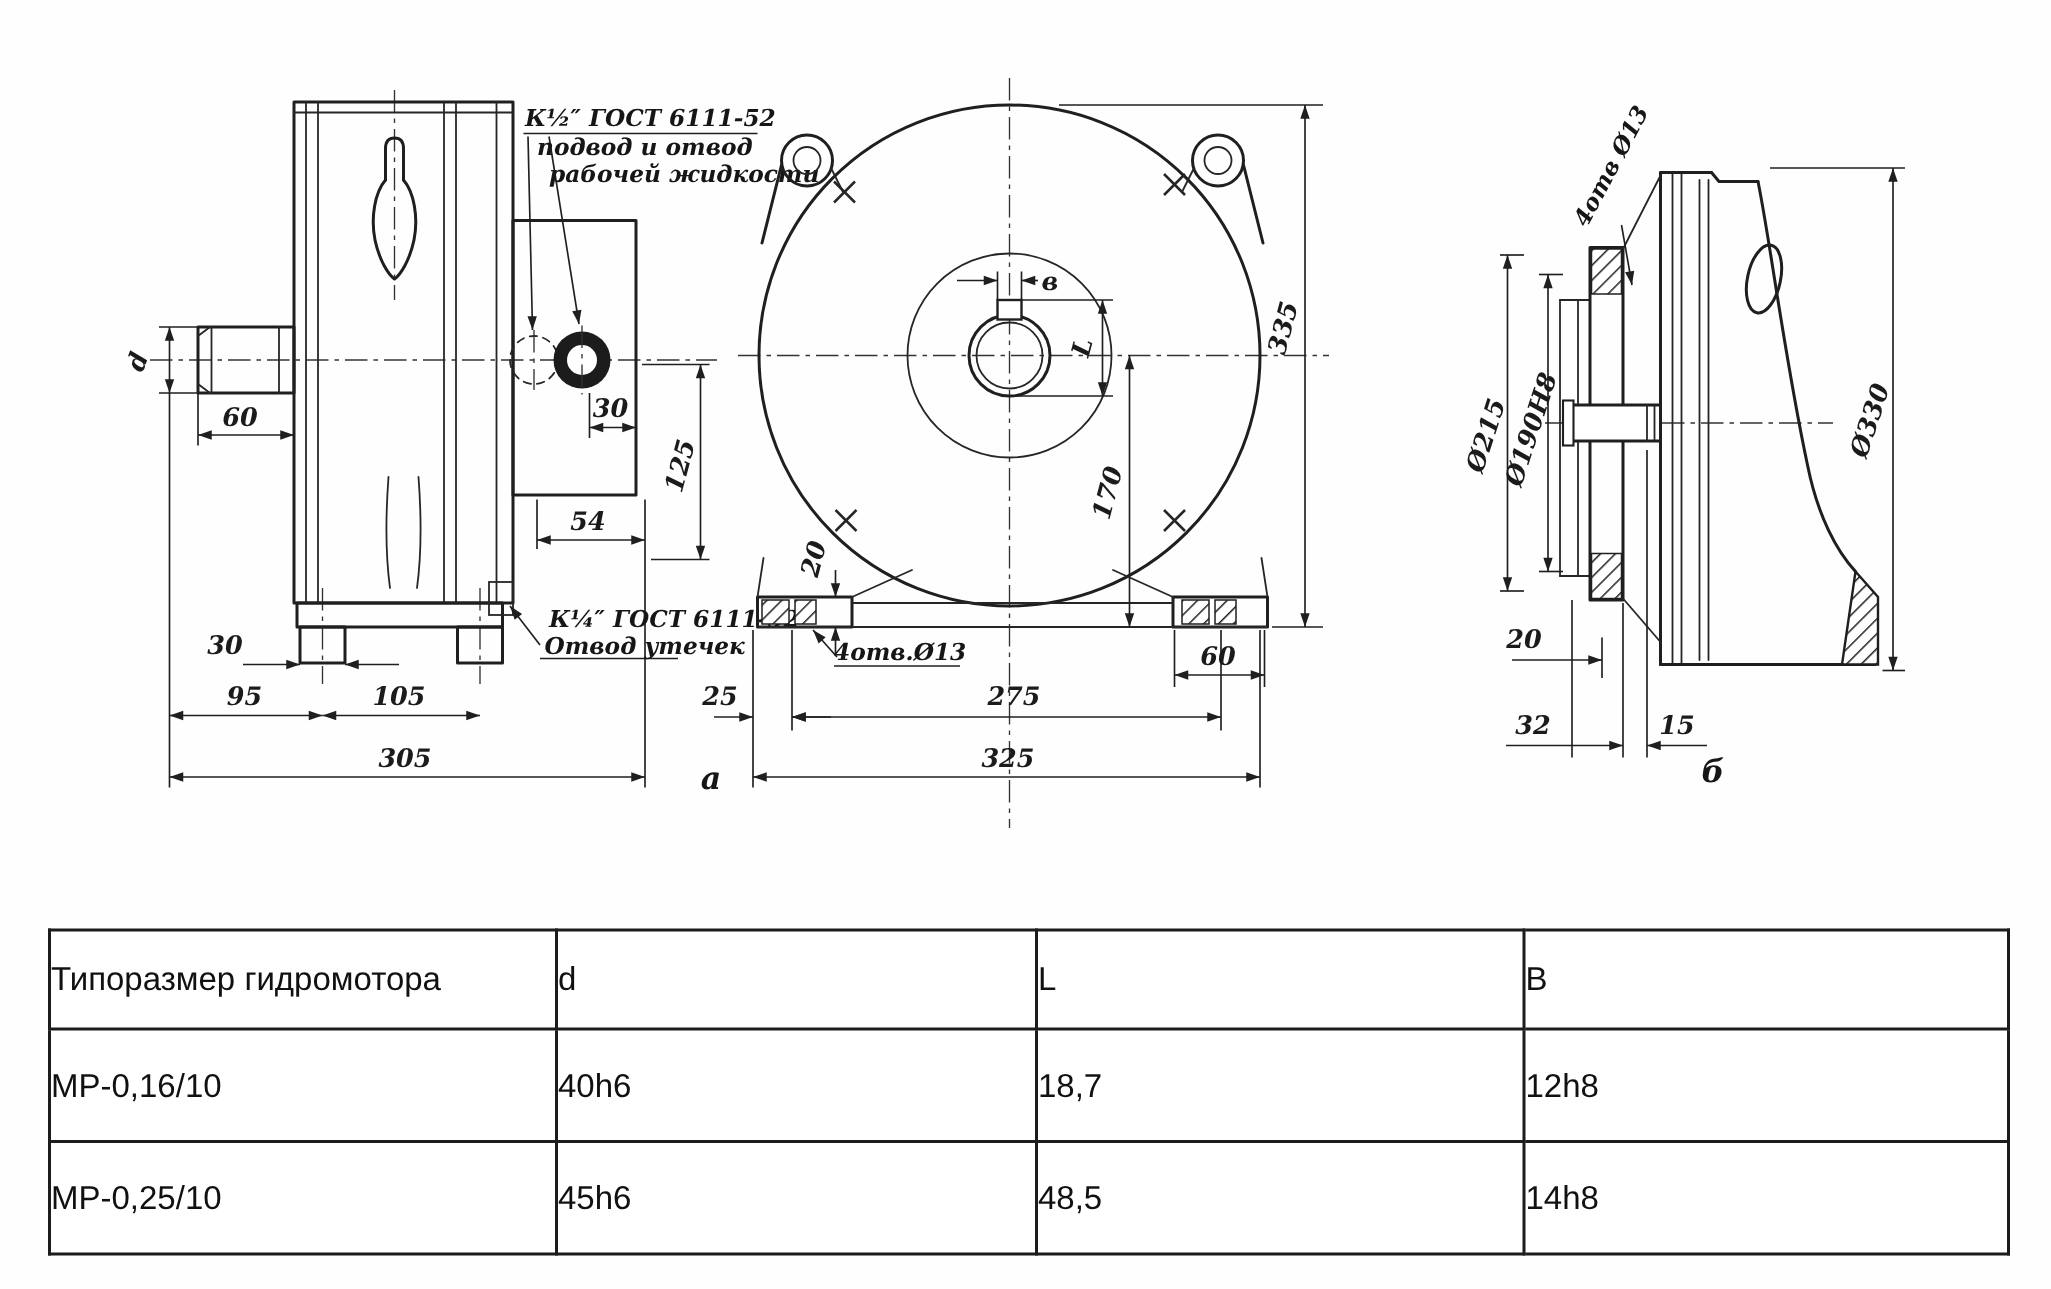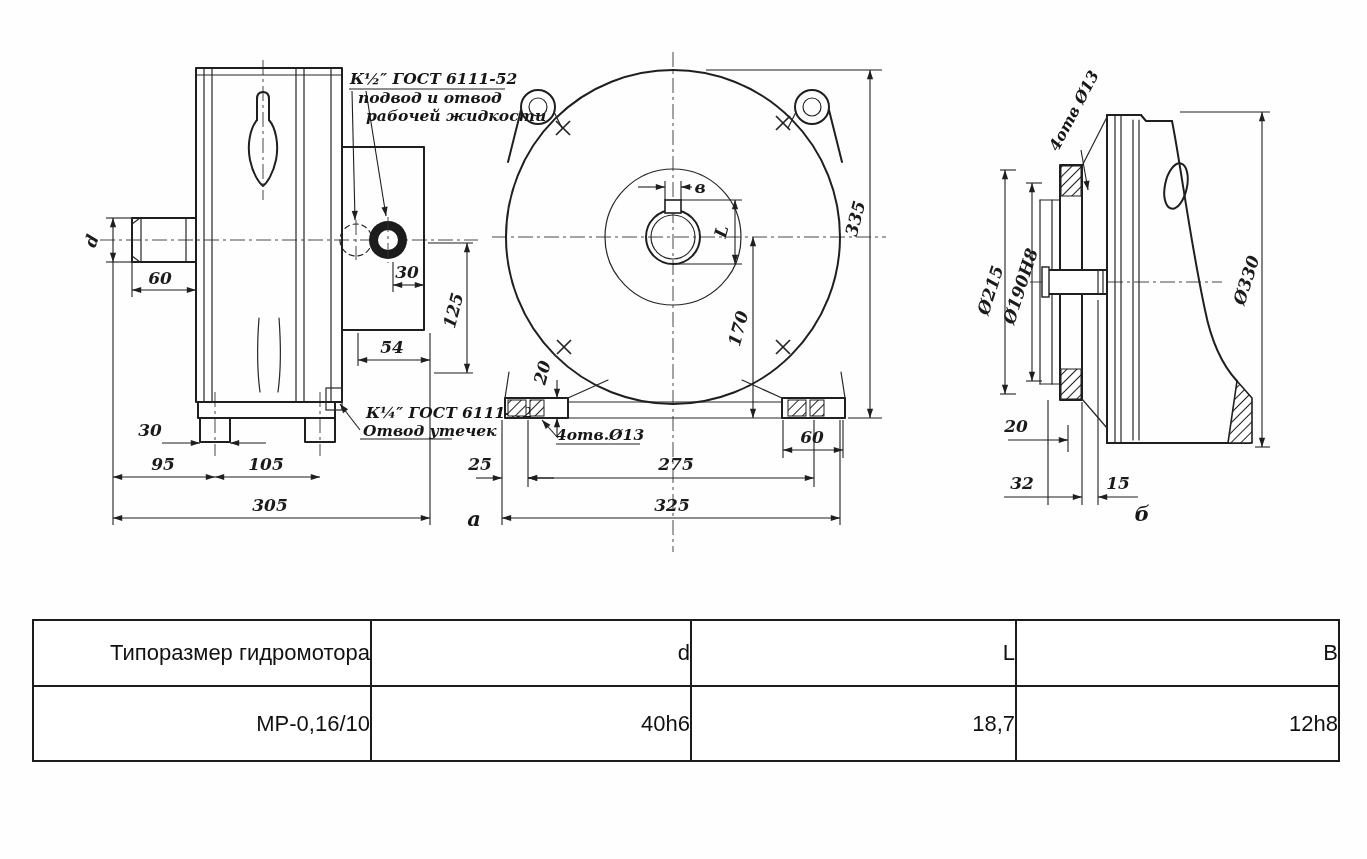--- a/index.html
+++ b/index.html
@@ -8,21 +8,21 @@
   svg text{user-select:none;}
   .dim{font-family:"DejaVu Serif",serif;font-style:italic;font-weight:600;font-size:17px;fill:#1b1b1b;}
   .note{font-family:"DejaVu Serif",serif;font-style:italic;font-weight:700;font-size:15.5px;fill:#161616;}
   .vl{font-family:"DejaVu Serif",serif;font-style:italic;font-weight:700;font-size:21px;fill:#161616;}
   .ol{fill:none;stroke:#1f1f1f;stroke-width:2;stroke-linecap:round;stroke-linejoin:round;}
   .th{fill:none;stroke:#262626;stroke-width:1.2;stroke-linecap:round;}
   .cl{fill:none;stroke:#333;stroke-width:0.9;stroke-dasharray:15 4 3 4;}
   .dm{fill:none;stroke:#1f1f1f;stroke-width:1.1;}
   .table-wrap{position:absolute;left:32px;top:619px;}
   table.spec{border-collapse:collapse;table-layout:fixed;width:1306px;background:#fff;}
-  table.spec th,table.spec td{border:2.5px solid #1c1c1c;text-align:right;vertical-align:middle;
+  table.spec th,table.spec td{border:2.5px solid #1c1c1c;text-align:left;vertical-align:middle;
       font-size:22px;font-weight:400;color:#111;padding:0;}
   table.spec thead tr{height:66px;}
   table.spec tbody tr{height:75px;}
   td.rowname{font-weight:700;font-size:23px;border-radius:16px;}
 </style>
 </head>
 <body>
 
 <div class="page">
 
@@ -315,17 +315,23 @@
         <th>B</th>
       </tr>
     </thead>
     <tbody>
       <tr>
         <td class="rowname">МР-0,16/10</td>
         <td>40h6</td>
         <td>18,7</td>
         <td>12h8</td>
       </tr>
+      <tr>
+        <td class="rowname">МР-0,25/10</td>
+        <td>45h6</td>
+        <td>48,5</td>
+        <td>14h8</td>
+      </tr>
     </tbody>
   </table>
 </div>
 
 </div>
 
 </body></html>

